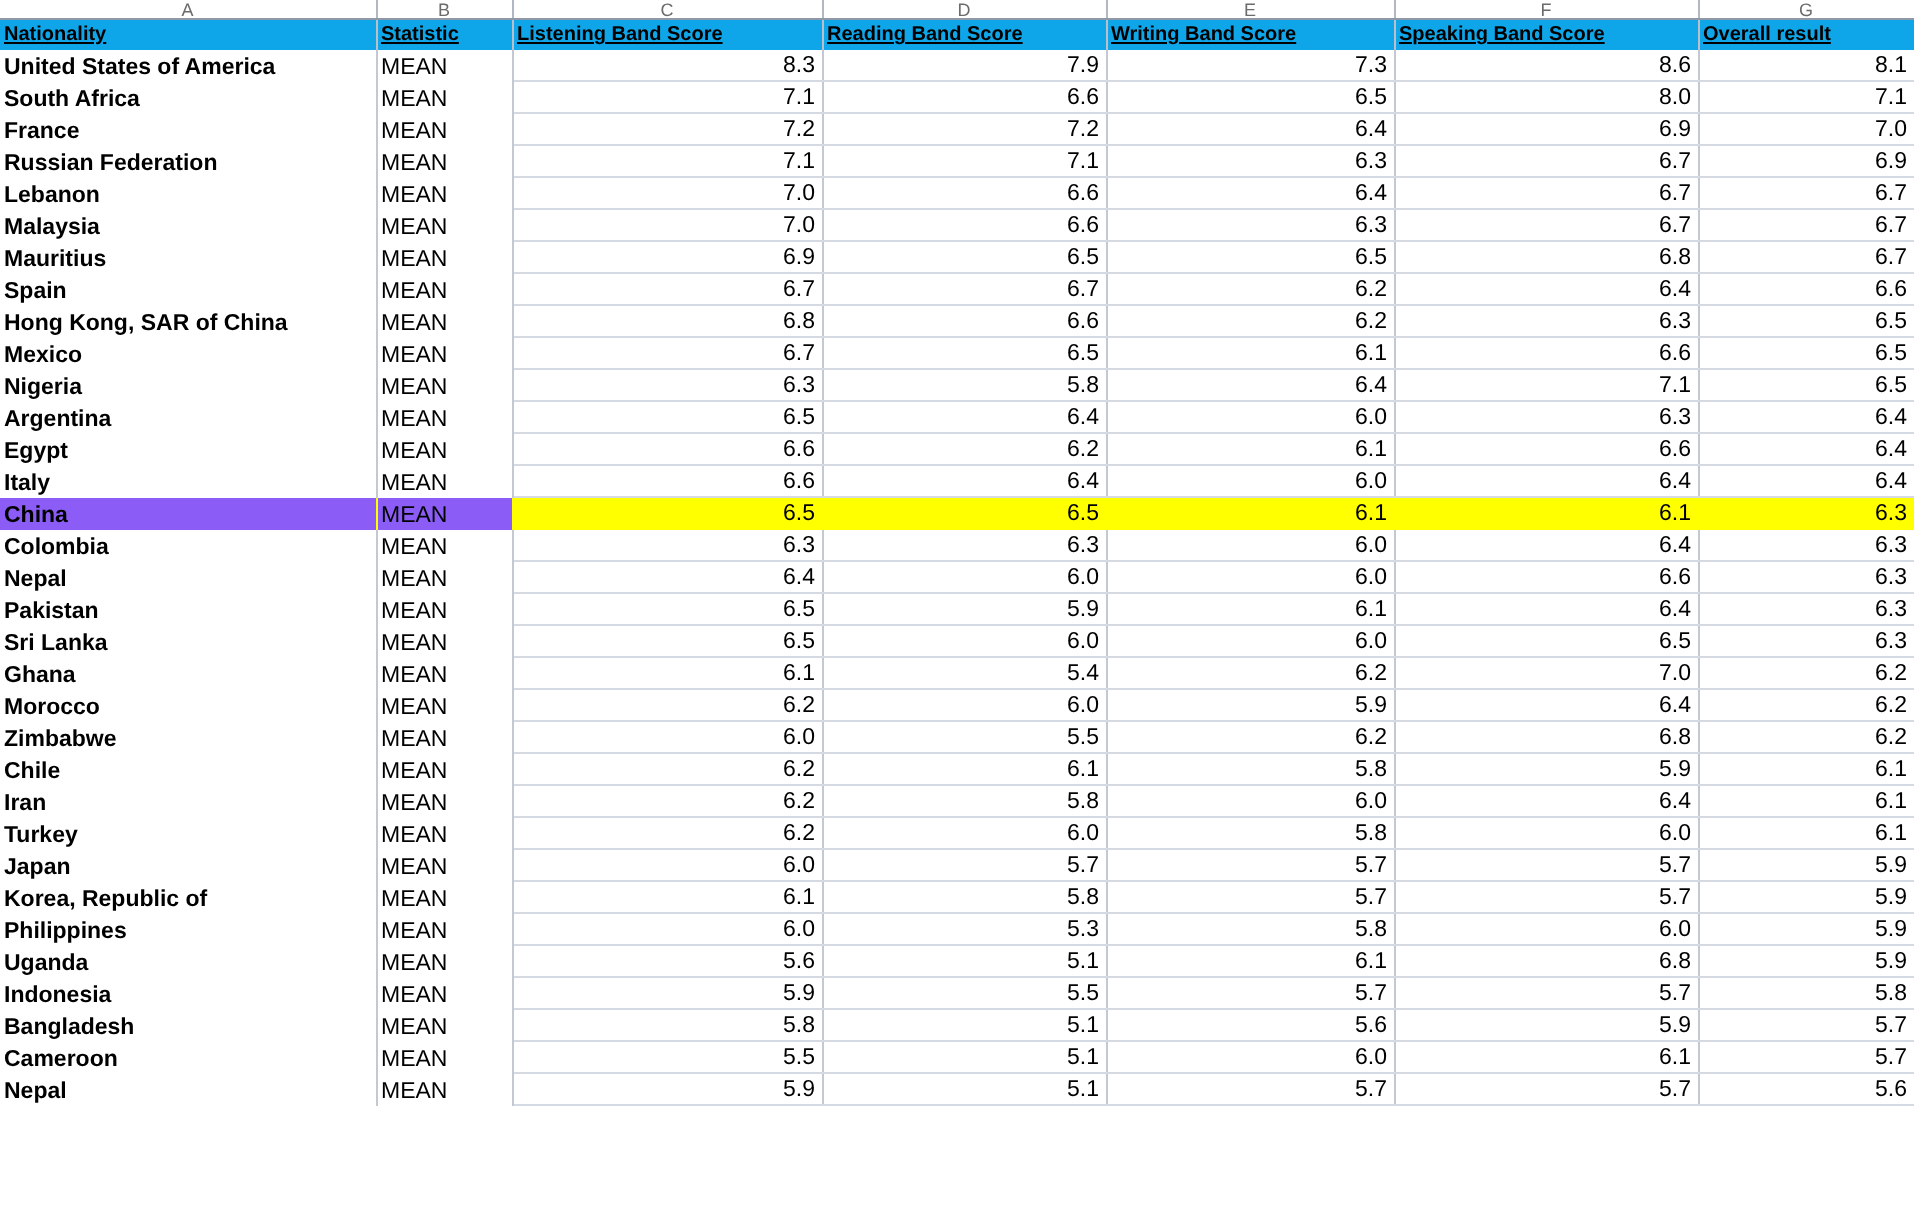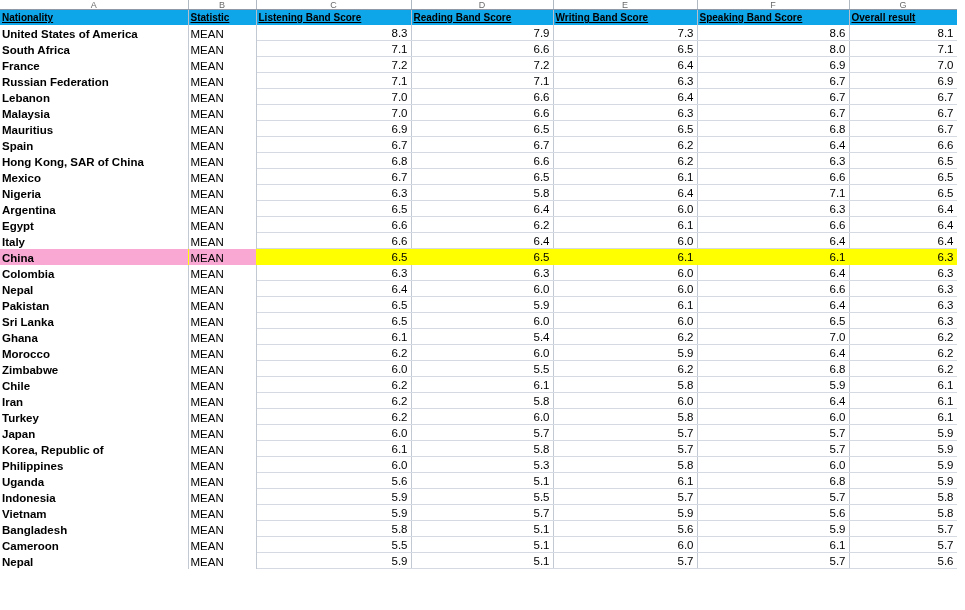--- a/index.html
+++ b/index.html
@@ -98,21 +98,21 @@
   tr.data-row td.num {
     text-align: right;
   }
   tr.data-row.hl td {
     background: #ffff00;
     border-right-color: #ffff00;
     border-bottom-color: #ffff00;
   }
   tr.data-row.hl td.nat,
   tr.data-row.hl td.stat {
-    background: #f9a8d4;
+    background: #8b5cf6;
   }
   .spacer-left {
     position: absolute;
     left: 957px;
     top: 0;
     width: 8px;
     height: 610px;
     background: #ffffff;
   }
 </style>
@@ -413,29 +413,20 @@
         <tr class="data-row">
           <td class="nat">Indonesia</td>
           <td class="stat">MEAN</td>
           <td class="num">5.9</td>
           <td class="num">5.5</td>
           <td class="num">5.7</td>
           <td class="num">5.7</td>
           <td class="num">5.8</td>
         </tr>
         <tr class="data-row">
-          <td class="nat">Vietnam</td>
-          <td class="stat">MEAN</td>
-          <td class="num">5.9</td>
-          <td class="num">5.7</td>
-          <td class="num">5.9</td>
-          <td class="num">5.6</td>
-          <td class="num">5.8</td>
-        </tr>
-        <tr class="data-row">
           <td class="nat">Bangladesh</td>
           <td class="stat">MEAN</td>
           <td class="num">5.8</td>
           <td class="num">5.1</td>
           <td class="num">5.6</td>
           <td class="num">5.9</td>
           <td class="num">5.7</td>
         </tr>
         <tr class="data-row">
           <td class="nat">Cameroon</td>

